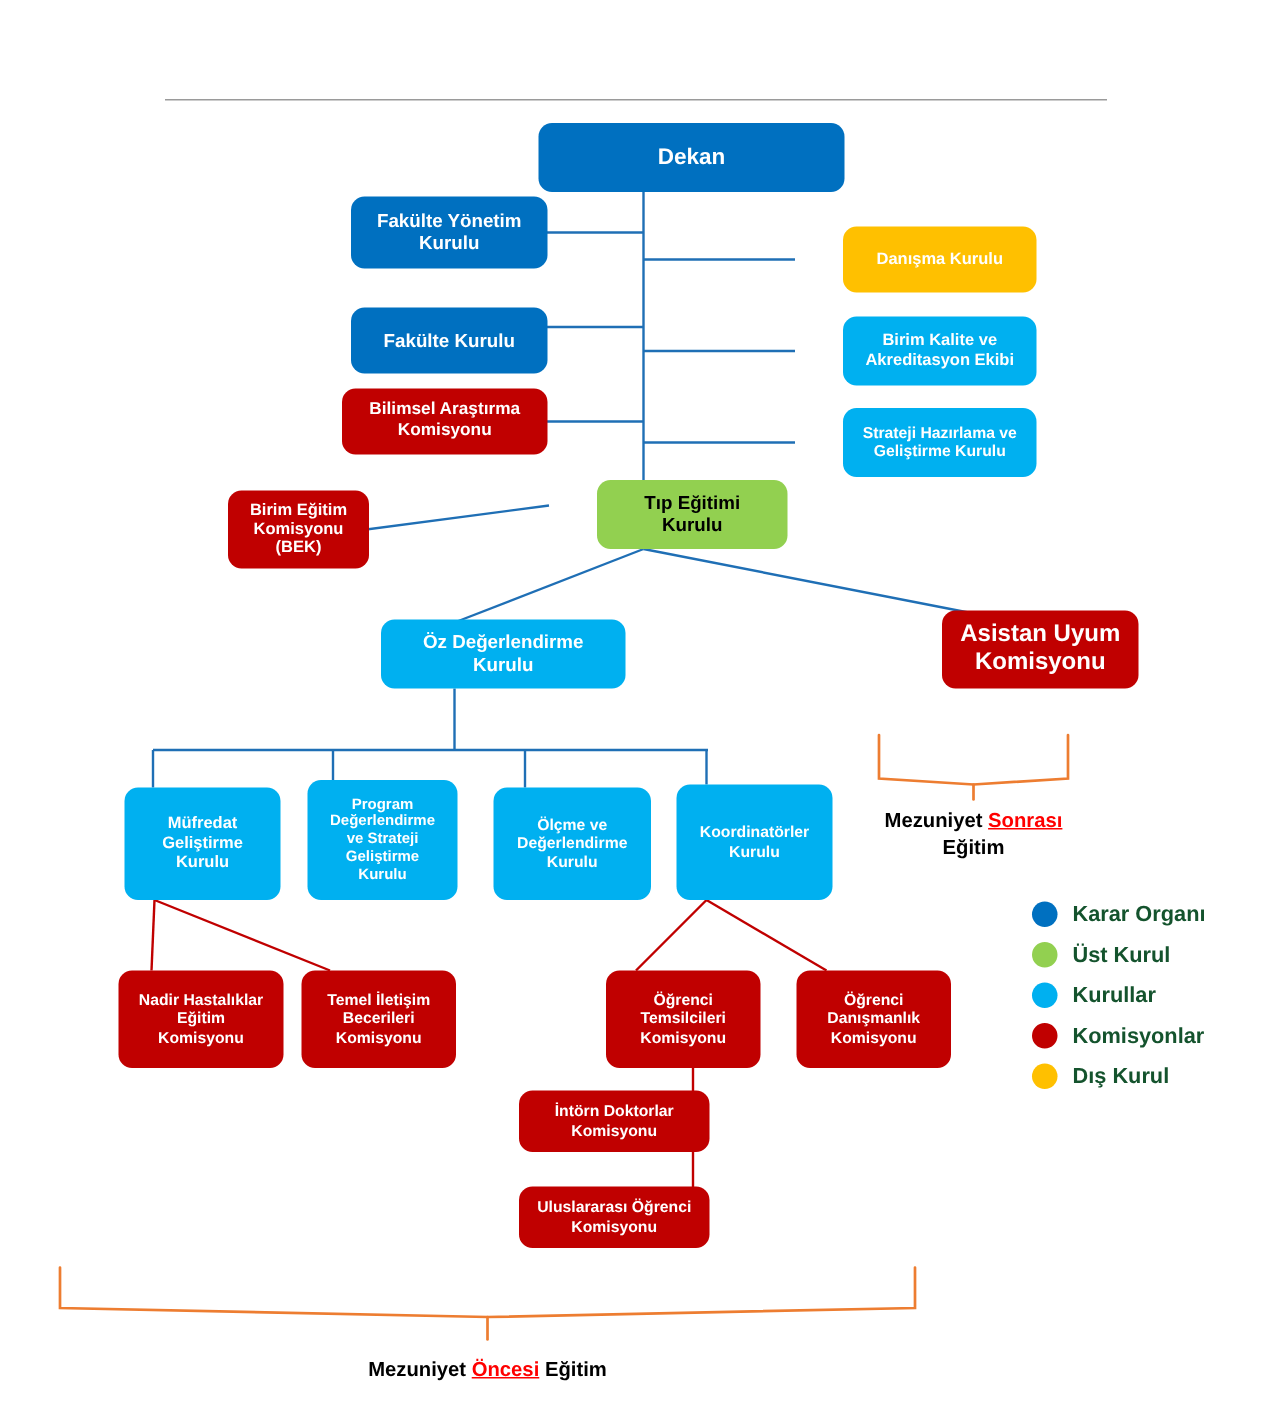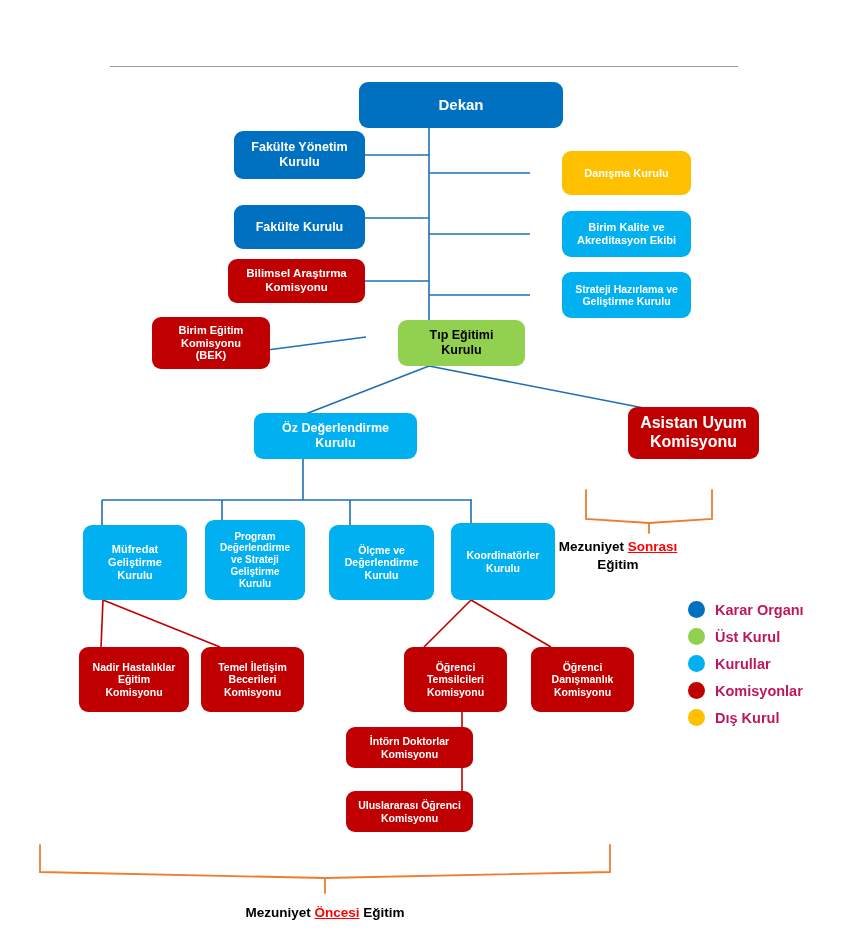--- a/index.html
+++ b/index.html
@@ -80,21 +80,21 @@
   .legend-dot {
     width: 17px;
     height: 17px;
     border-radius: 50%;
     margin-right: 10px;
     flex: none;
   }
   .legend-label {
     font-size: 14.5px;
     font-weight: bold;
-    color: #be185d;
+    color: #14532d;
     white-space: nowrap;
   }
   .bracket-label {
     position: absolute;
     text-align: center;
     font-size: 13.5px;
     font-weight: bold;
     color: #000000;
     z-index: 4;
     line-height: 1.3;
@@ -191,21 +191,21 @@
   <div class="node n-kurul" style="left:530px; top:272px; width:129px; height:46px; font-size:10.5px;">
     <span style="white-space:pre-line;">Strateji Hazırlama ve
 Geliştirme Kurulu</span>
   </div>
 
   <div class="node n-ust" style="left:366px; top:320px; width:127px; height:46px; font-size:12.5px;">
     <span style="white-space:pre-line;">Tıp Eğitimi
 Kurulu</span>
   </div>
 
-  <div class="node n-komisyon" style="left:120px; top:317px; width:118px; height:52px; font-size:11px;">
+  <div class="node n-komisyon" style="left:120px; top:327px; width:94px; height:52px; font-size:11px;">
     <span style="white-space:pre-line;">Birim Eğitim
 Komisyonu
 (BEK)</span>
   </div>
 
   <div class="node n-kurul" style="left:222px; top:413px; width:163px; height:46px; font-size:12.5px;">
     <span style="white-space:pre-line;">Öz Değerlendirme
 Kurulu</span>
   </div>
 
@@ -266,21 +266,21 @@
   <div class="node n-komisyon" style="left:314px; top:727px; width:127px; height:41px; font-size:10.5px;">
     <span style="white-space:pre-line;">İntörn Doktorlar
 Komisyonu</span>
   </div>
 
   <div class="node n-komisyon" style="left:314px; top:791px; width:127px; height:41px; font-size:10.5px;">
     <span style="white-space:pre-line;">Uluslararası Öğrenci
 Komisyonu</span>
   </div>
 
-  <div class="bracket-label" style="left:538px; top:538px; width:160px;">
+  <div class="bracket-label" style="left:569px; top:538px; width:160px;">
     <span>Mezuniyet </span><span class="hl">Sonrası</span><br>
     <span>Eğitim</span>
   </div>
 
   <div class="bracket-label" style="left:165px; top:904px; width:320px;">
     <span>Mezuniyet </span><span class="hl">Öncesi</span><span> Eğitim</span>
   </div>
 
   <div class="legend">
     <div class="legend-row">

